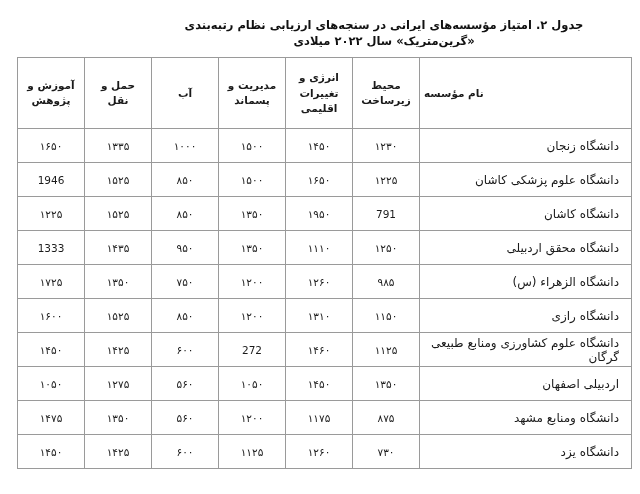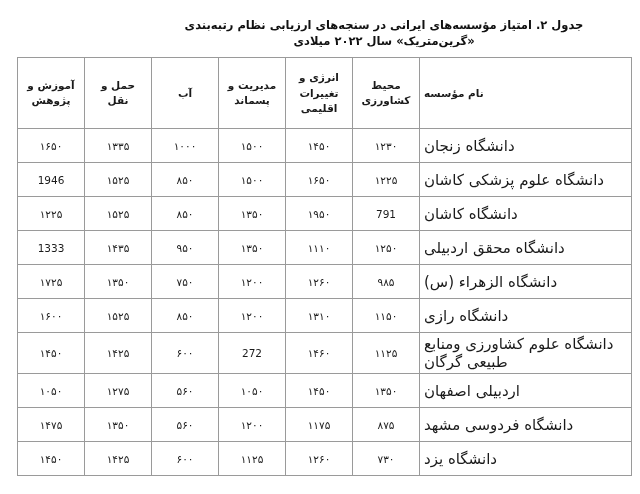--- a/index.html
+++ b/index.html
@@ -53,23 +53,23 @@
     background: #ffffff;
   }
   table.rank-table thead th.name-col {
     text-align: left;
   }
   table.rank-table tbody td {
     height: 29px;
     text-align: center;
   }
   table.rank-table tbody td.name-cell {
-    text-align: left;
+    text-align: right;
     padding-right: 12px;
-    font-size: 15px;
+    font-size: 12px;
   }
   
   col.c-name { width: 212px; }
   col.c-num  { width: 67px; }
   .hdr-inner {
     display: block;
     white-space: pre-line;
   }
 </style>
 </head>
@@ -89,21 +89,21 @@
       <col class="c-num">
       <col class="c-num">
     </colgroup>
     <thead>
       <tr>
           <th class="name-col">
             <span class="hdr-inner">نام مؤسسه</span>
           </th>
           <th>
             <span class="hdr-inner">محیط
-کشاورزی</span>
+زیرساخت</span>
           </th>
           <th>
             <span class="hdr-inner">انرژی و
 تغییرات
 اقلیمی</span>
           </th>
           <th>
             <span class="hdr-inner">مدیریت و
 پسماند</span>
           </th>
@@ -186,21 +186,21 @@
         <tr>
           <td class="name-cell">اردبیلی اصفهان</td>
           <td>۱۳۵۰</td>
           <td>۱۴۵۰</td>
           <td>۱۰۵۰</td>
           <td>۵۶۰</td>
           <td>۱۲۷۵</td>
           <td>۱۰۵۰</td>
         </tr>
         <tr>
-          <td class="name-cell">دانشگاه فردوسی مشهد</td>
+          <td class="name-cell">دانشگاه ومنابع مشهد</td>
           <td>۸۷۵</td>
           <td>۱۱۷۵</td>
           <td>۱۲۰۰</td>
           <td>۵۶۰</td>
           <td>۱۳۵۰</td>
           <td>۱۴۷۵</td>
         </tr>
         <tr>
           <td class="name-cell">دانشگاه یزد</td>
           <td>۷۳۰</td>

